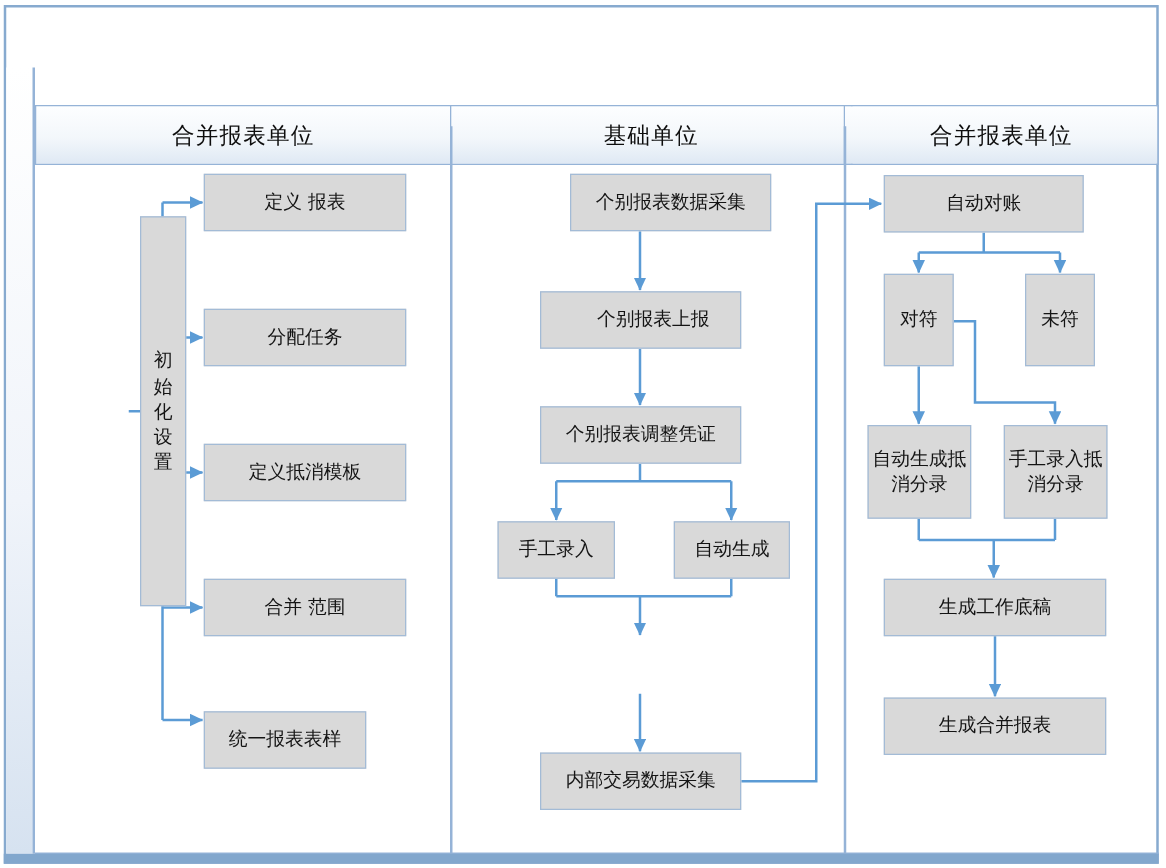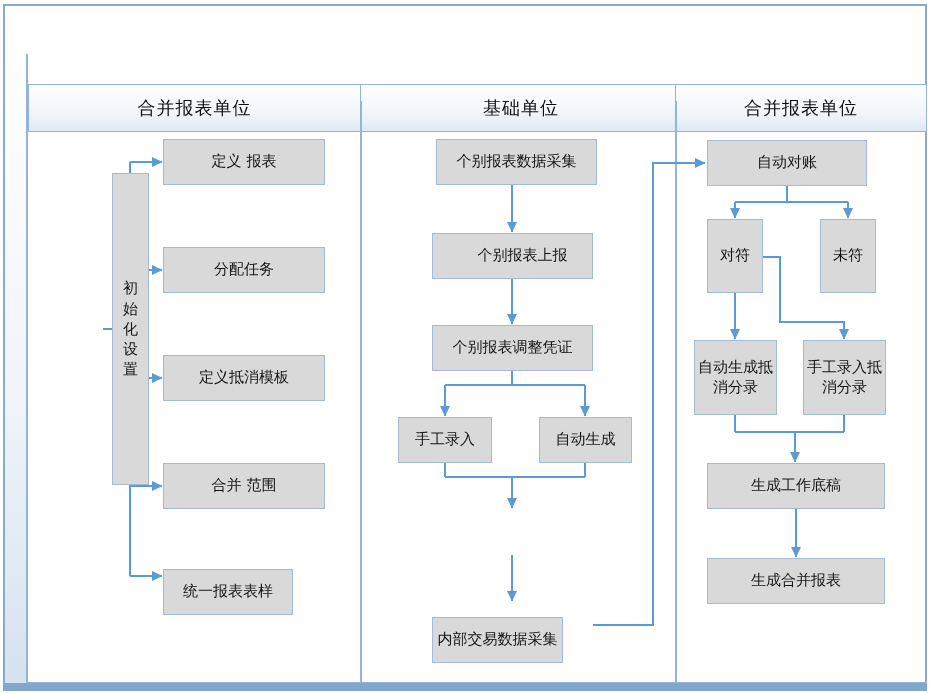--- a/index.html
+++ b/index.html
@@ -110,36 +110,36 @@
   <div class="node" style="left:163px;top:355px;width:162px;height:46px;">
     <span>定义抵消模板</span>
   </div>
   <div class="node" style="left:163px;top:463px;width:162px;height:46px;">
     <span>合并 范围</span>
   </div>
   <div class="node" style="left:163px;top:569px;width:130px;height:46px;">
     <span>统一报表表样</span>
   </div>
 
-  <div class="node" style="left:436px;top:139px;width:161px;height:46px;">
+  <div class="node" style="left:456px;top:139px;width:161px;height:46px;">
     <span>个别报表数据采集</span>
   </div>
   <div class="node" style="left:432px;top:233px;width:161px;height:46px;padding-left:20px;">
     <span>个别报表上报</span>
   </div>
   <div class="node" style="left:432px;top:325px;width:161px;height:46px;">
     <span>个别报表调整凭证</span>
   </div>
   <div class="node" style="left:398px;top:417px;width:94px;height:46px;">
     <span>手工录入</span>
   </div>
   <div class="node" style="left:539px;top:417px;width:93px;height:46px;">
     <span>自动生成</span>
   </div>
-  <div class="node" style="left:432px;top:602px;width:131px;height:46px;margin-top:15px;">
+  <div class="node" style="left:432px;top:602px;width:161px;height:46px;">
     <span>内部交易数据采集</span>
   </div>
 
   <div class="node" style="left:707px;top:140px;width:160px;height:46px;">
     <span>自动对账</span>
   </div>
   <div class="node" style="left:707px;top:219px;width:56px;height:74px;">
     <span>对符</span>
   </div>
   <div class="node" style="left:820px;top:219px;width:56px;height:74px;">

